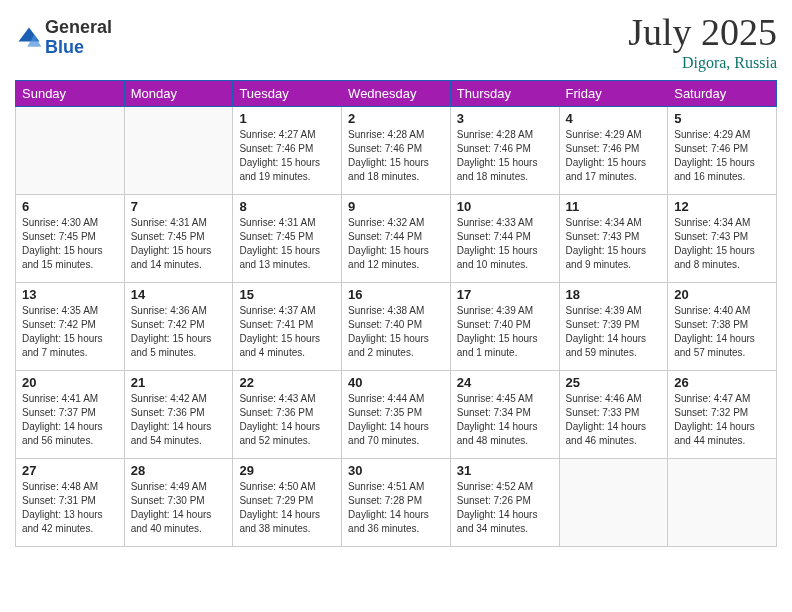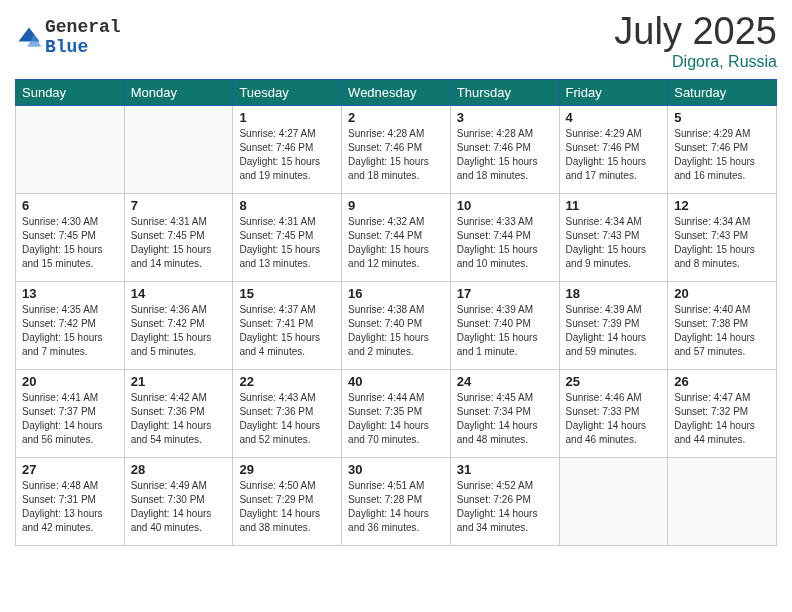--- a/index.html
+++ b/index.html
@@ -24,57 +24,57 @@
     }
     .logo {
       display: flex;
       align-items: center;
       margin-top: 8px;
     }
     .logo-text {
       display: flex;
       flex-direction: column;
       line-height: 1.1;
-      font-family: Liberation Mono, monospace;
     }
     .logo-general {
       font-size: 18px;
       font-weight: bold;
       color: #333;
     }
     .logo-blue {
       font-size: 18px;
       font-weight: bold;
       color: #1a5fb4;
     }
     .logo-icon {
       width: 28px;
       height: 28px;
       margin-right: 2px;
       position: relative;
     }
     .title-block {
       text-align: right;
+      font-family: Liberation Serif, serif;
     }
     .month-year {
       font-size: 38px;
       color: #333;
       font-weight: normal;
     }
     .location {
       font-size: 16px;
       color: #0f766e;
     }
     .calendar {
       width: 100%;
       border-collapse: collapse;
       border: 1px solid #ccc;
     }
     .calendar th {
-      background-color: #0f766e;
+      background-color: #a21caf;
       color: #fff;
       text-align: left;
       padding: 5px 6px;
       font-size: 13px;
       font-weight: normal;
       border: 1px solid #1a5fb4;
     }
     .calendar td {
       border: 1px solid #ccc;
       vertical-align: top;

